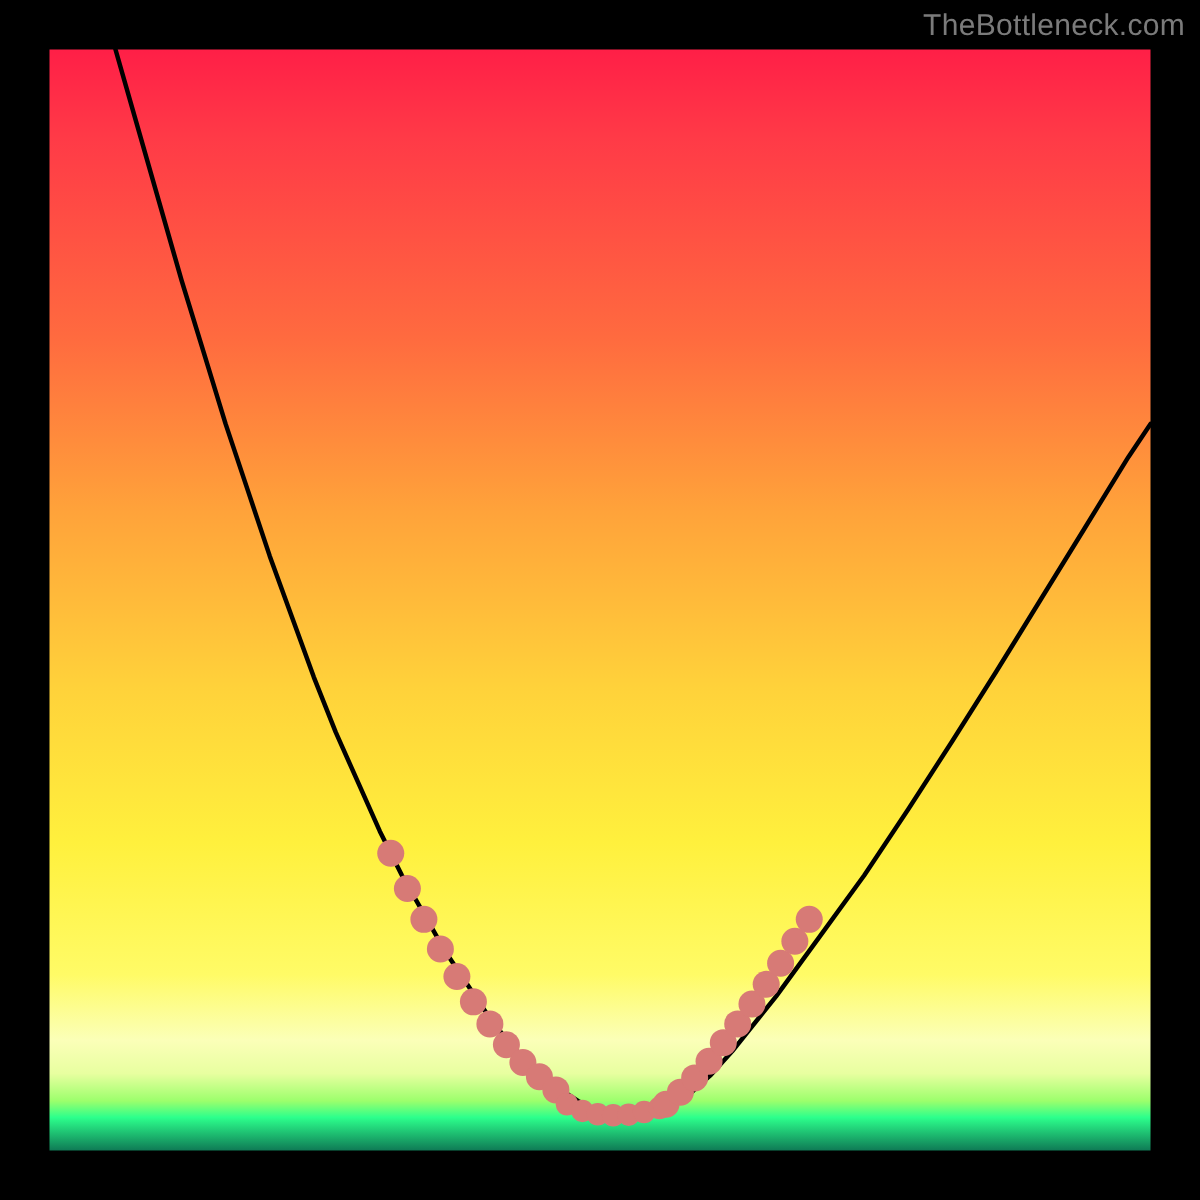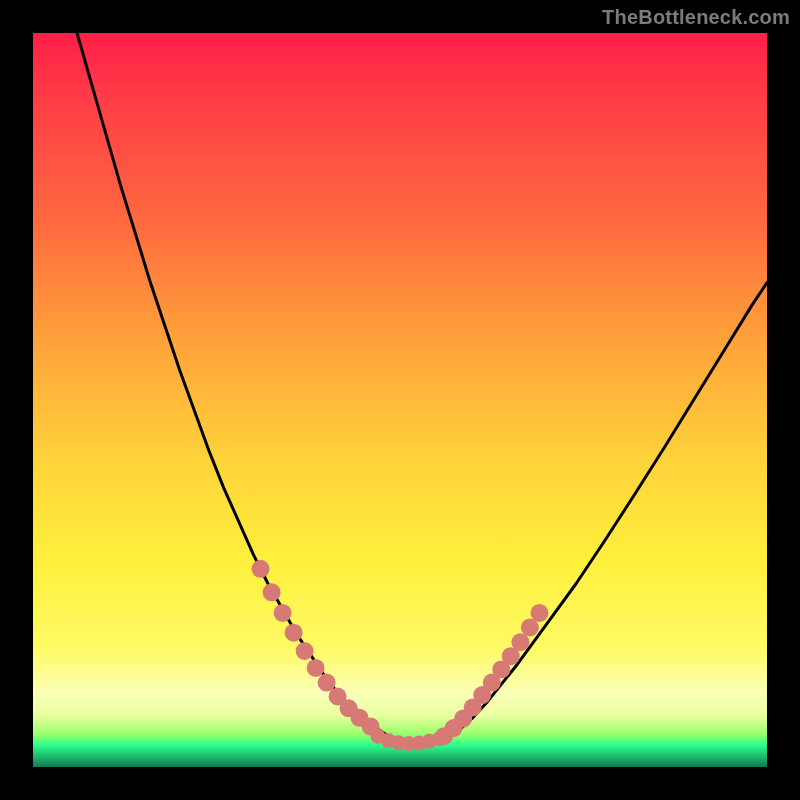--- a/index.html
+++ b/index.html
@@ -41,21 +41,21 @@
       #2cff8c 97%,
       #0f7a55 100%
     );
   }
   .watermark {
     position: absolute;
     top: 6px;
     right: 10px;
     color: #7b7b7b;
     font-size: 20px;
-    font-weight: 700;
+    font-weight: 400;
     letter-spacing: 0.2px;
   }
   svg.curve {
     position: absolute;
     left: 33px;
     top: 33px;
     width: 734px;
     height: 734px;
     overflow: visible;
   }

